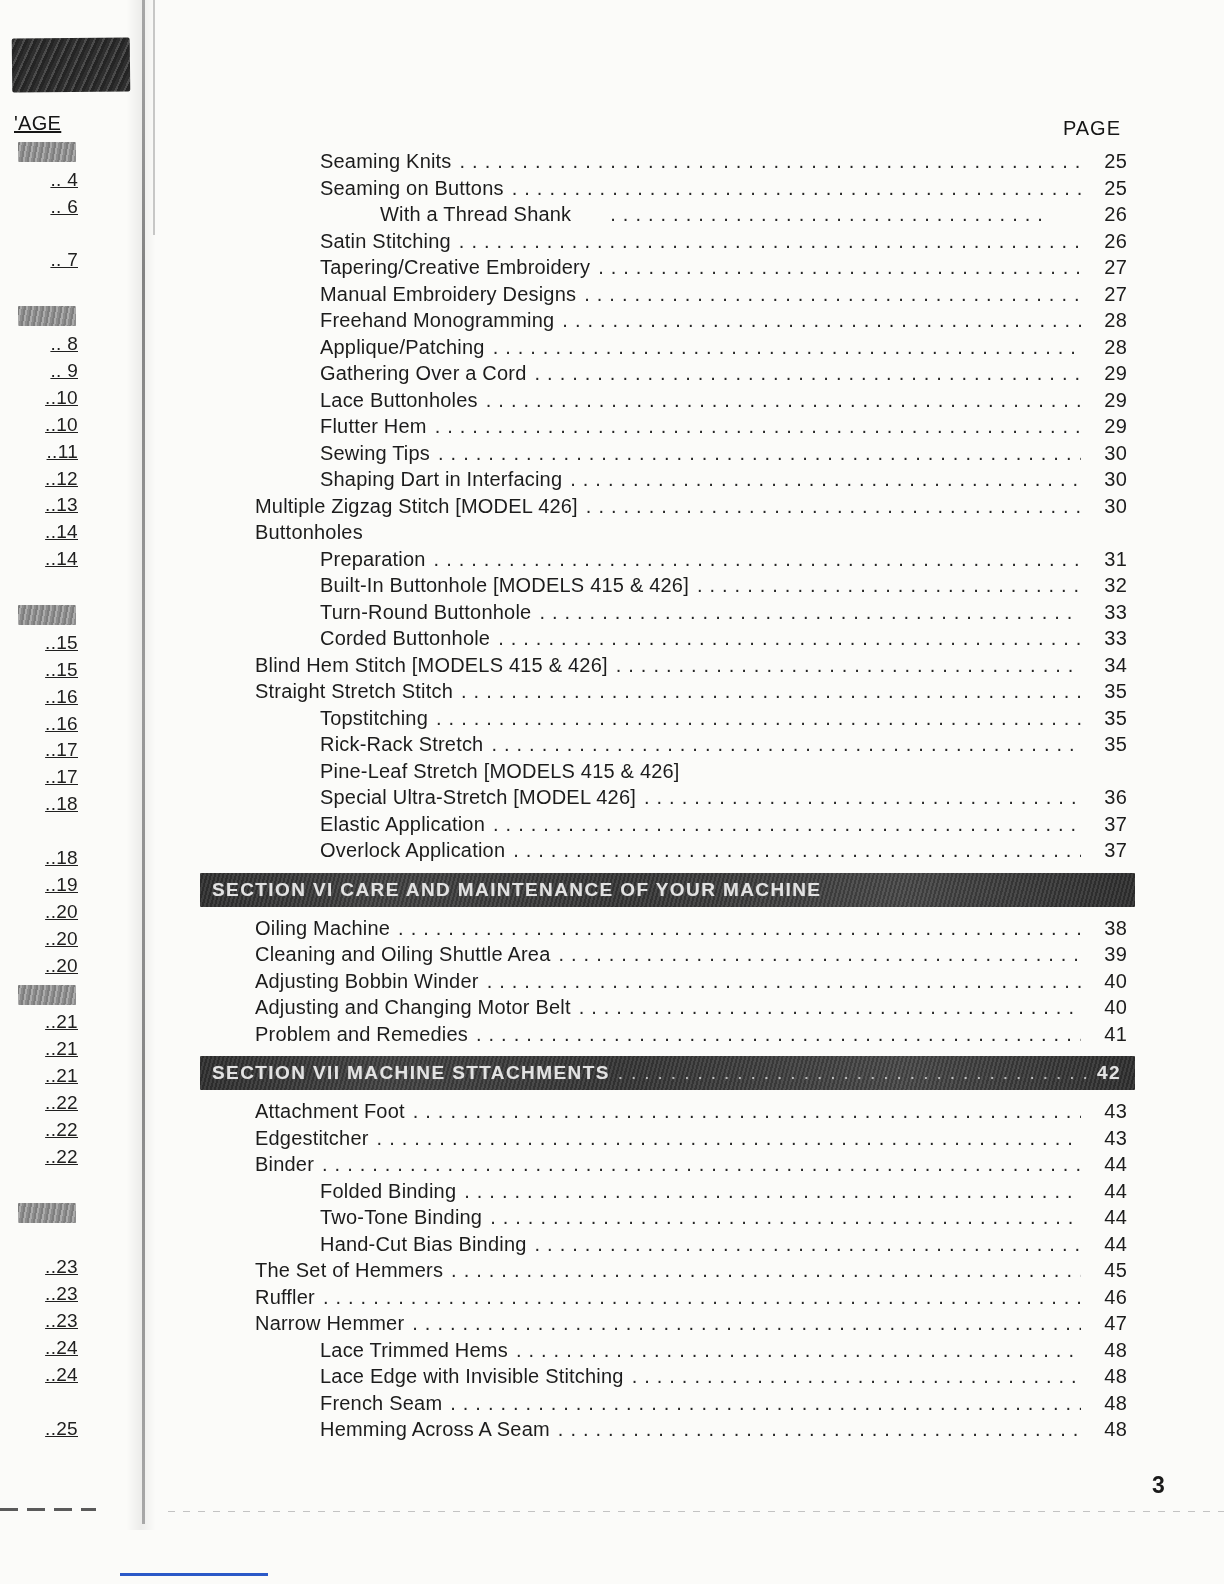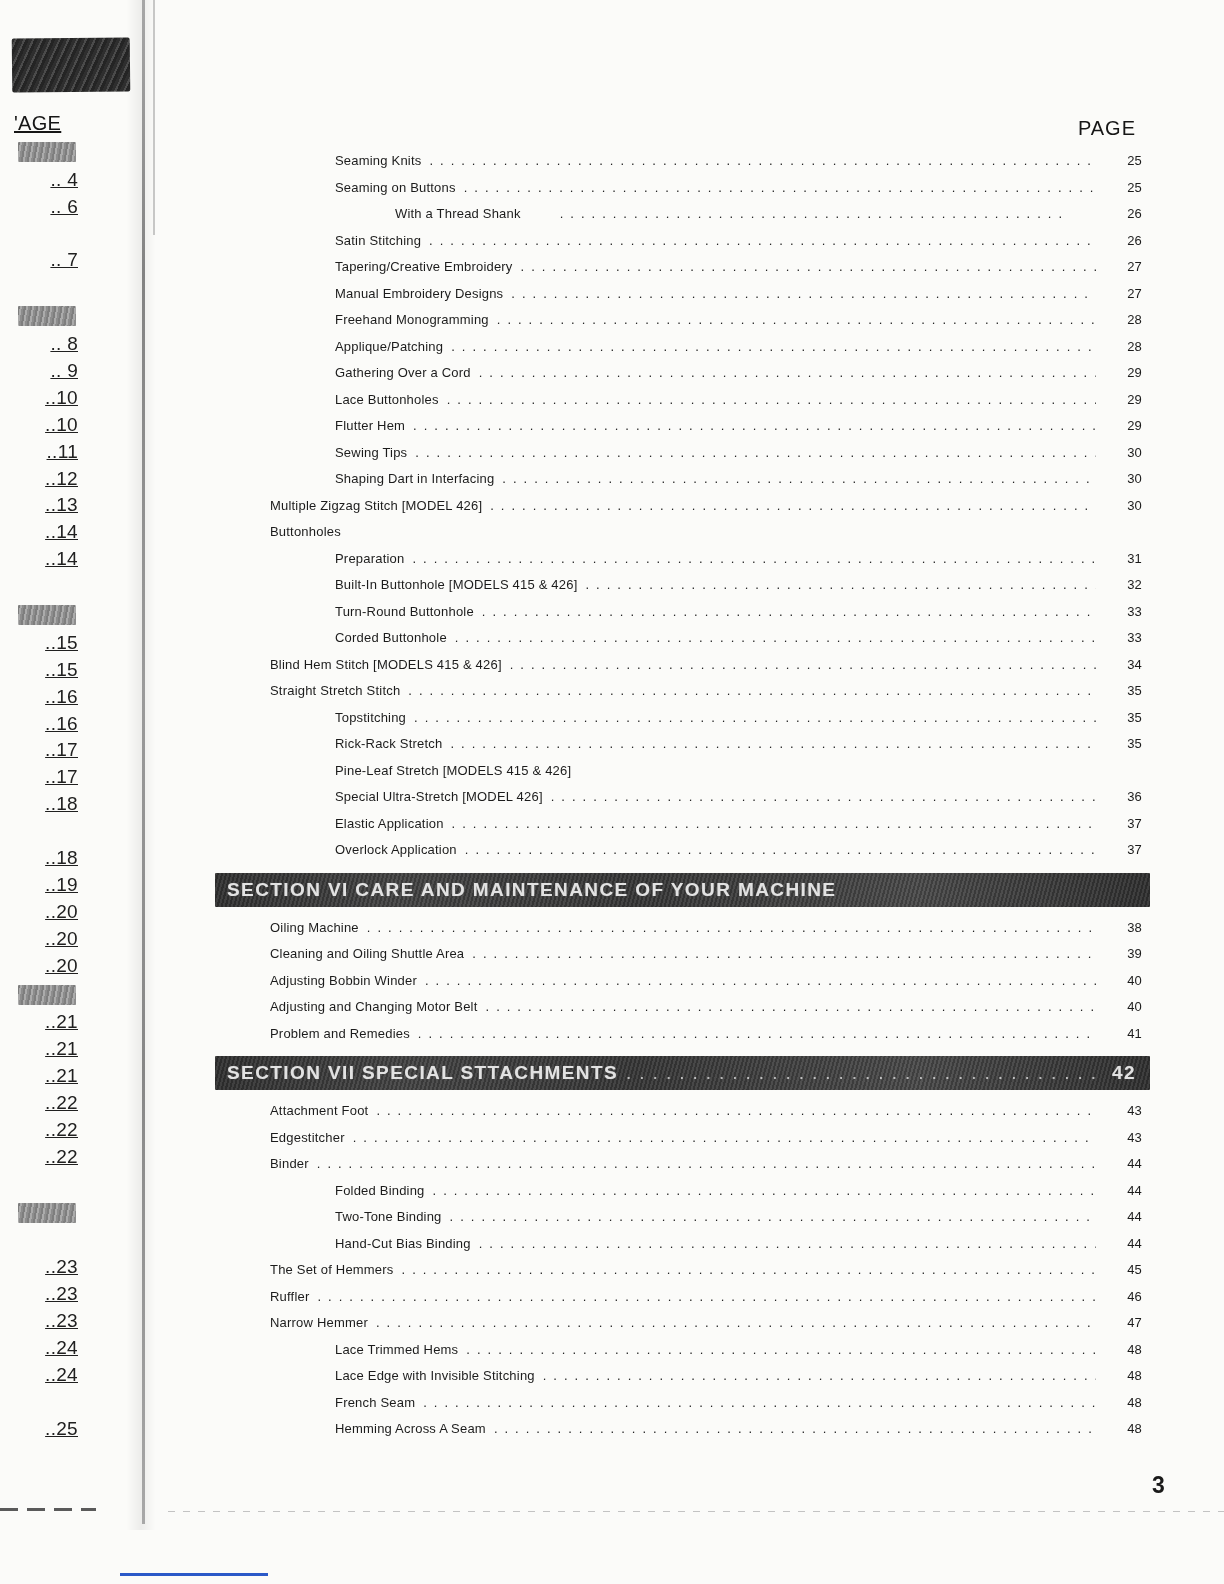--- a/index.html
+++ b/index.html
@@ -47,28 +47,28 @@
     font-size:19px;letter-spacing:.3px;color:#202020;
   }
   .lm-row{height:26.9px;text-align:right;white-space:pre;text-decoration:underline;}
   .lm-row.header{text-align:left;font-size:20px;color:#161616;}
   .lm-block{
     width:58px;height:20px;margin:3px 0 0 4px;border-radius:1px;
     background:repeating-linear-gradient(100deg,#7e7e7e 0 2px,#ababab 2px 4px,#8d8d8d 4px 6px);
   }
   
   .main-col{
-    position:absolute;left:215px;top:114px;width:935px;
+    position:absolute;left:200px;top:114px;width:935px;
   }
   .page-header{
     text-align:right;font-size:20px;letter-spacing:1px;color:#161616;
     height:28px;line-height:28px;margin-bottom:6px;padding-right:14px;
   }
   .row{
-    display:flex;height:26.5px;font-size:13px;color:#1c1c1c;
+    display:flex;height:26.5px;font-size:20px;color:#1c1c1c;
     padding-right:8px;letter-spacing:.2px;
   }
   .row>span{line-height:26.5px;}
   .row .lbl{white-space:nowrap;flex:0 0 auto;}
   .row .dots{
     flex:1 1 auto;min-width:0;overflow:hidden;white-space:nowrap;
     letter-spacing:7px;color:#262626;margin:0 6px 0 8px;height:26.5px;
   }
   .row .pg{flex:0 0 auto;min-width:40px;text-align:right;}
   .ind1{padding-left:55px;}
@@ -317,21 +317,21 @@
         <span class="lbl">Adjusting and Changing Motor Belt</span>
         <span class="dots">..................................................................................................................................</span>
         <span class="pg">40</span>
       </div>
       <div class="row ind1">
         <span class="lbl">Problem and Remedies</span>
         <span class="dots">..................................................................................................................................</span>
         <span class="pg">41</span>
       </div>
       <div class="bar">
-        <span class="lbl">SECTION VII  SPECIAL STTACHMENTS</span>
+        <span class="lbl">SECTION VII  MACHINE STTACHMENTS</span>
         <span class="dots">..................................................................................................................................</span>
         <span class="pg">42</span>
       </div>
       <div class="row ind1">
         <span class="lbl">Attachment Foot</span>
         <span class="dots">..................................................................................................................................</span>
         <span class="pg">43</span>
       </div>
       <div class="row ind1">
         <span class="lbl">Edgestitcher</span>

